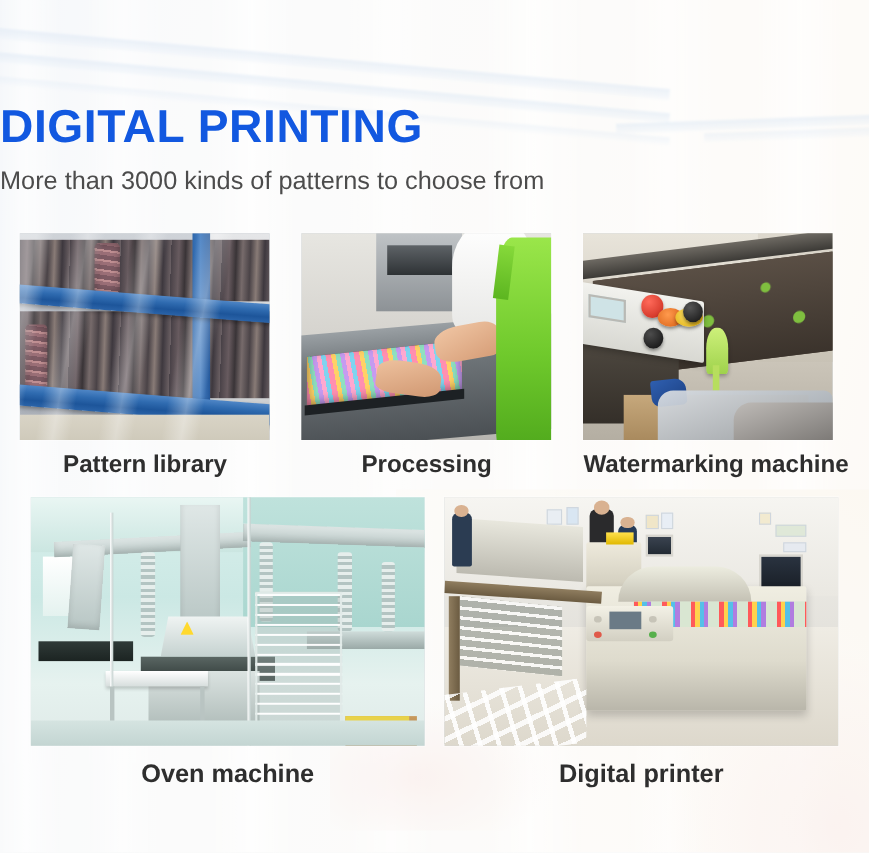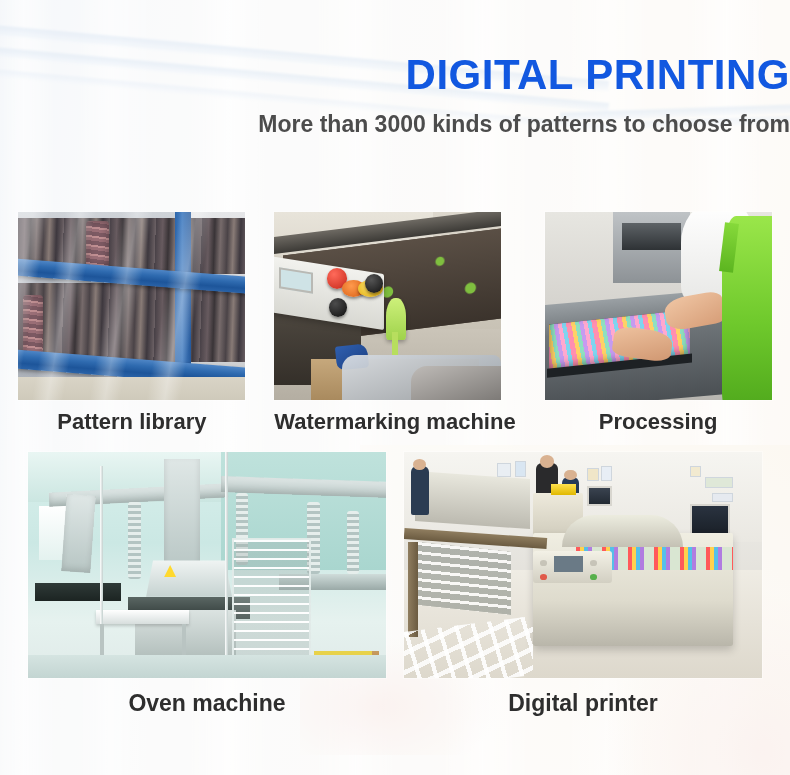--- a/index.html
+++ b/index.html
@@ -89,34 +89,34 @@
   
   .bg-veil {
     position: absolute;
     inset: 0;
     background: rgba(255,255,255,.55);
   }
 
   
   .content { position: relative; z-index: 2; }
 
-  .header { text-align: right; padding-top: 52px; }
+  .header { text-align: left; padding-top: 92px; }
 
   .title {
     font-size: 42px;
     font-weight: bold;
     color: #1258e0;
     letter-spacing: .5px;
     line-height: 1.08;
   }
 
   .subtitle {
     margin-top: 14px;
     font-size: 23px;
-    font-weight: bold;
+    font-weight: normal;
     color: #4c4c4c;
     line-height: 1.2;
   }
 
   
   .row-top {
     position: absolute;
     left: 0; top: 212px;
     width: 790px;
     display: flex;
@@ -539,20 +539,37 @@
           <div class="p1-shelfgoods p1-goods2"></div>
           <div class="p1-roll-pink" style="left:2%;top:44%;width:9%;height:34%"></div>
           <div class="p1-roll-pink" style="left:30%;top:5%;width:10%;height:24%"></div>
           <div class="p1-post pa"></div>
           <div class="p1-beam bm1"></div>
           <div class="p1-beam bm2"></div>
           <div class="p1-floor"></div>
           <div class="p1-plastic"></div>
         </div>
         <div class="caption">Pattern library</div>
+      </div>
+
+      <div class="card card-top">
+        <div class="thumb">
+          <div class="ph p3-bg"></div>
+          <div class="p3-machine"></div>
+          <div class="p3-machine-in"></div>
+          <div class="p3-table"></div>
+          <div class="p3-tray"></div>
+          <div class="p3-trayedge"></div>
+          <div class="p3-shirt"></div>
+          <div class="p3-arm1"></div>
+          <div class="p3-arm2"></div>
+          <div class="p3-apron"></div>
+          <div class="p3-aprstrap"></div>
+        </div>
+        <div class="caption">Processing</div>
       </div>
 
       <div class="card card-top">
         <div class="thumb">
           <div class="ph p2-bg"></div>
           <div class="p2-wall"></div>
           <div class="p2-railtop"></div>
           <div class="p2-belt"></div>
           <div class="p2-body"></div>
           <div class="p2-panel"></div>
@@ -563,37 +580,20 @@
           <div class="p2-knob black1"></div>
           <div class="p2-knob black2"></div>
           <div class="p2-bench"></div>
           <div class="p2-fan"></div>
           <div class="p2-fanstem"></div>
           <div class="p2-blue"></div>
           <div class="p2-wrap"></div>
           <div class="p2-wrap2"></div>
         </div>
         <div class="caption">Watermarking machine</div>
-      </div>
-
-      <div class="card card-top">
-        <div class="thumb">
-          <div class="ph p3-bg"></div>
-          <div class="p3-machine"></div>
-          <div class="p3-machine-in"></div>
-          <div class="p3-table"></div>
-          <div class="p3-tray"></div>
-          <div class="p3-trayedge"></div>
-          <div class="p3-shirt"></div>
-          <div class="p3-arm1"></div>
-          <div class="p3-arm2"></div>
-          <div class="p3-apron"></div>
-          <div class="p3-aprstrap"></div>
-        </div>
-        <div class="caption">Processing</div>
       </div>
 
     </div>
 
     <div class="row-bottom">
 
       <div class="card card-wide2">
         <div class="thumb">
           <div class="ph p5-bg"></div>
           <div class="p5-ceil"></div>

